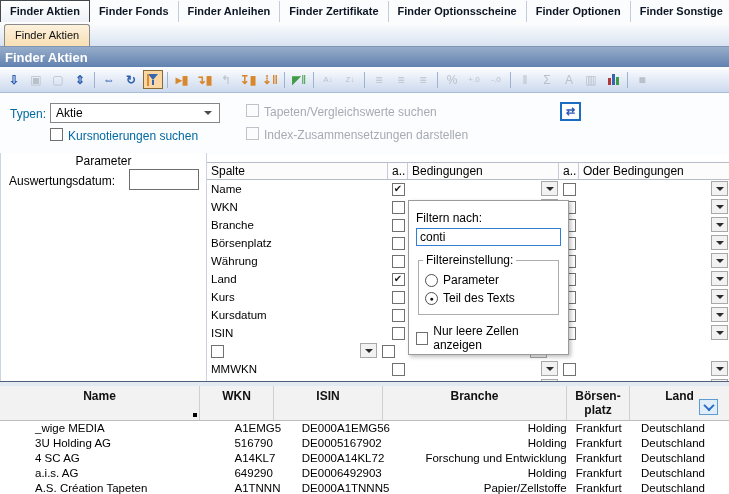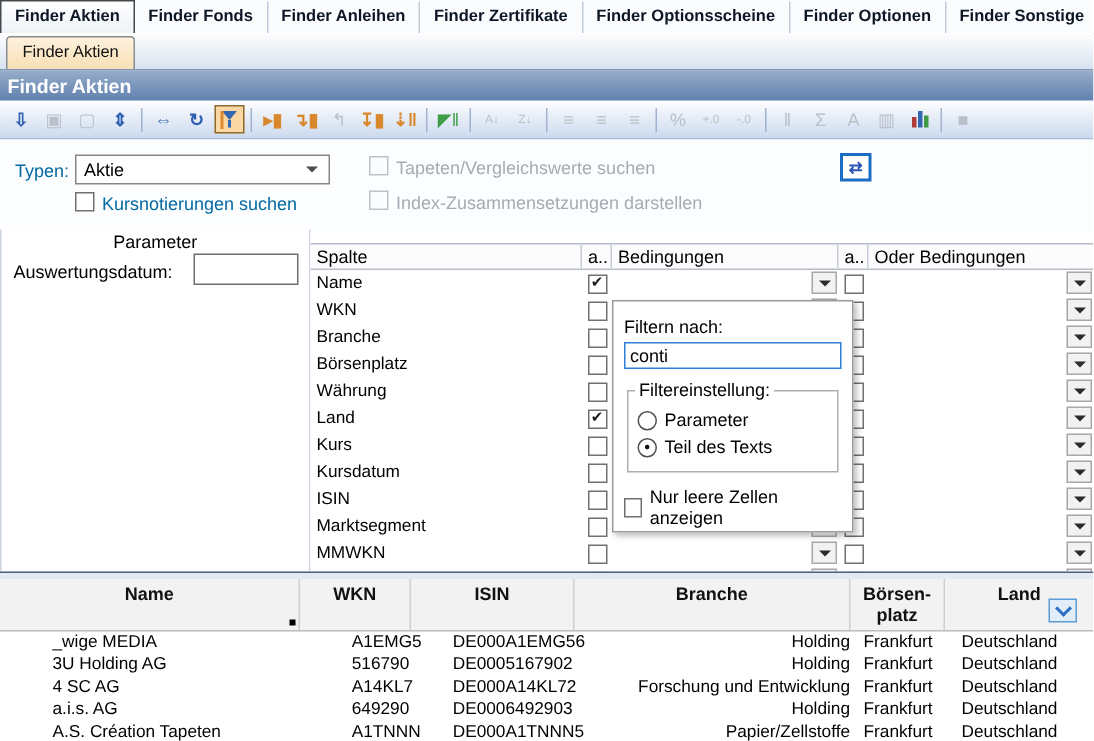--- a/index.html
+++ b/index.html
@@ -379,21 +379,20 @@
       <div class="cc cbcell w3">
           <span class="cbx"></span>
         </div>
       <div class="cc w4">
           <span class="ddbtn">
             <i class="tri"></i>
           </span>
         </div>
     </div>
     <div class="crow" style="top:187px;">
-      <div class="cc lbl w0">Marktsegment</div>
       <div class="cc cbcell w1">
           <span class="cbx">
             <i class="chk"></i>
           </span>
         </div>
       <div class="cc w2">
           <span class="ddbtn">
             <i class="tri"></i>
           </span>
         </div>

